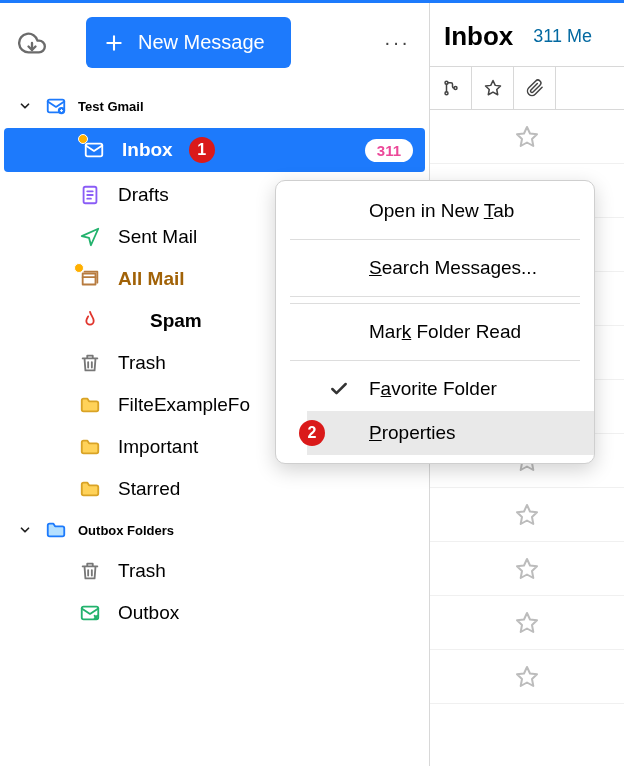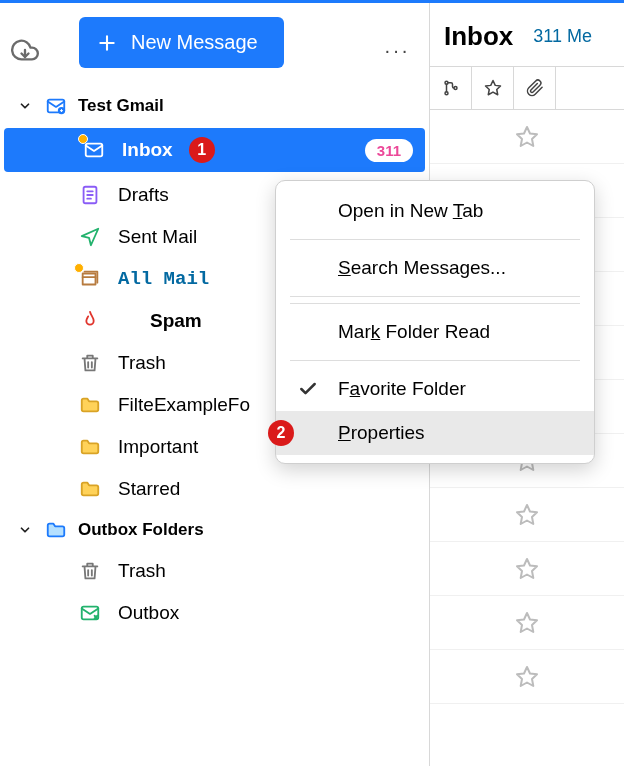--- a/index.html
+++ b/index.html
@@ -19,22 +19,22 @@
     height: 100%;
     border-top: 3px solid #1d7afc;
   }
   .sidebar {
     width: 430px;
     border-right: 1px solid #d8d8d8;
     padding-top: 14px;
   }
   .topbar {
     display: flex;
-    align-items: flex-end;
-    padding: 0 14px 18px 7px;
+    align-items: center;
+    padding: 0 14px 18px 14px;
   }
   .cloud {
     width: 36px; height: 36px;
     display: flex; align-items: center; justify-content: center;
     margin-right: 36px;
   }
   .newmsg-btn {
     background: #1d7afc;
     color: #fff;
     font-size: 20px;
@@ -53,21 +53,21 @@
     display: flex; align-items: center; justify-content: center;
     font-size: 20px;
     letter-spacing: 2px;
     color: #444;
     cursor: pointer;
   }
   .acct-header {
     display: flex;
     align-items: center;
     padding: 8px 10px 8px 16px;
-    font-size: 17px;
+    font-size: 13px;
     font-weight: 700;
     gap: 10px;
   }
   .chev {
     display: inline-flex;
     width: 18px; height: 18px;
     align-items: center; justify-content: center;
   }
   .folder-row {
     display: flex;
@@ -77,21 +77,21 @@
     gap: 16px;
     position: relative;
   }
   .folder-row.selected {
     background: #1d7afc;
     color: #fff;
     font-weight: 700;
     border-radius: 4px;
     margin: 2px 4px;
   }
-  .folder-row.emph-blue { color:#0369a1; font-weight:700;font-family:Liberation Mono, monospace; }
+  .folder-row.emph-blue { color:#a16207; font-weight:700; }
   .folder-row.emph { font-weight:700;gap:48px; }
   .folder-row .ficon {
     width: 24px; height: 24px;
     display:flex; align-items:center; justify-content:center;
     flex-shrink:0;
     position: relative;
   }
   .acct-header .ficon {
     width: 24px; height: 24px;
     display:flex; align-items:center; justify-content:center;
@@ -170,20 +170,21 @@
     padding:8px 0;
     font-size:19px;
     z-index:50;
   }
   .ctx-item {
     display:flex;
     align-items:center;
     padding:11px 22px 11px 62px;
     cursor:pointer;
     position:relative;
+    margin-left:31px;
   }
   .ctx-item.highlight { background:#e9e9e9; }
   .ctx-sep { height:1px; background:#ddd; margin:6px 14px; }
   .ctx-check {
     position:absolute;
     left:22px;
     display:flex; align-items:center;
   }
   .ctx-item u { text-decoration: underline; }
   .ctx-badge {

